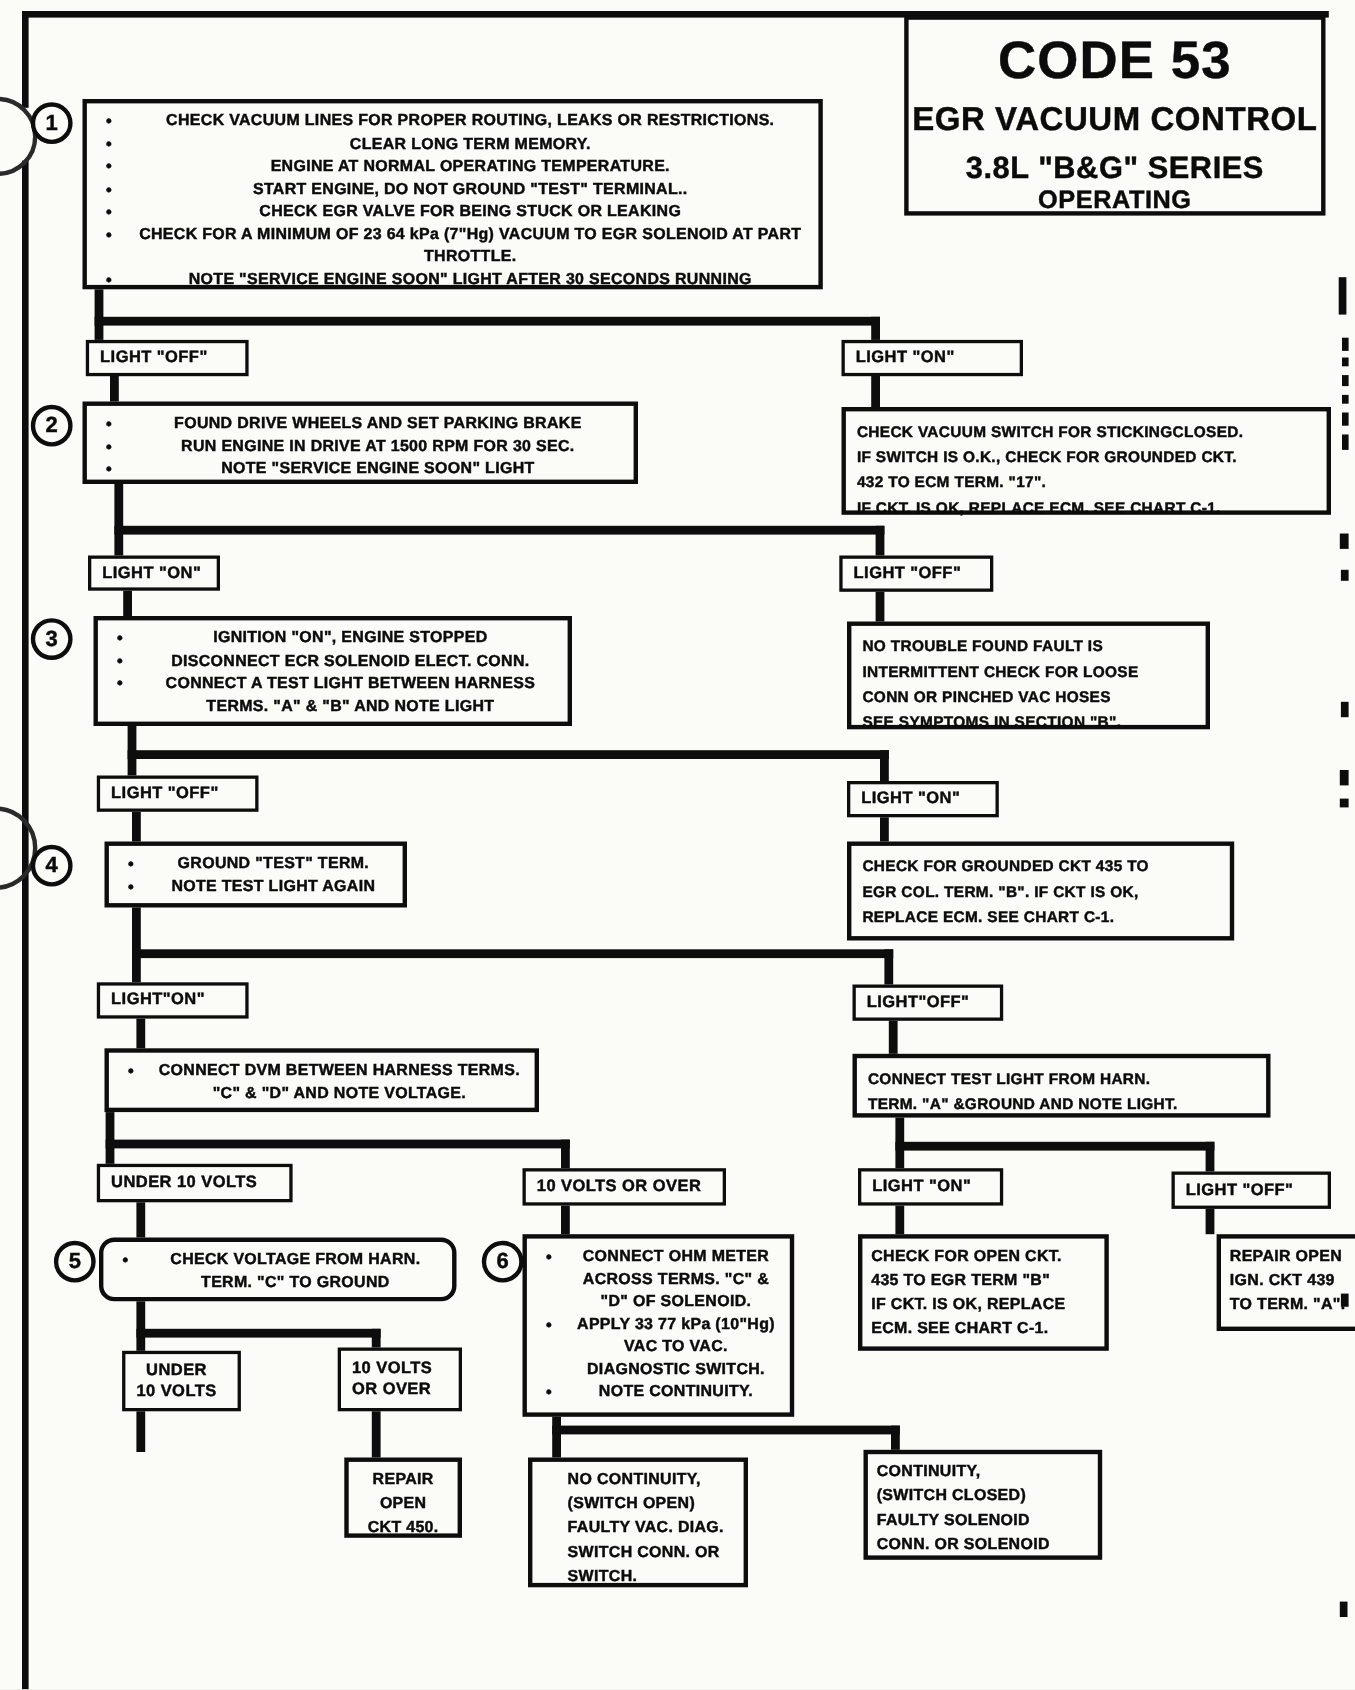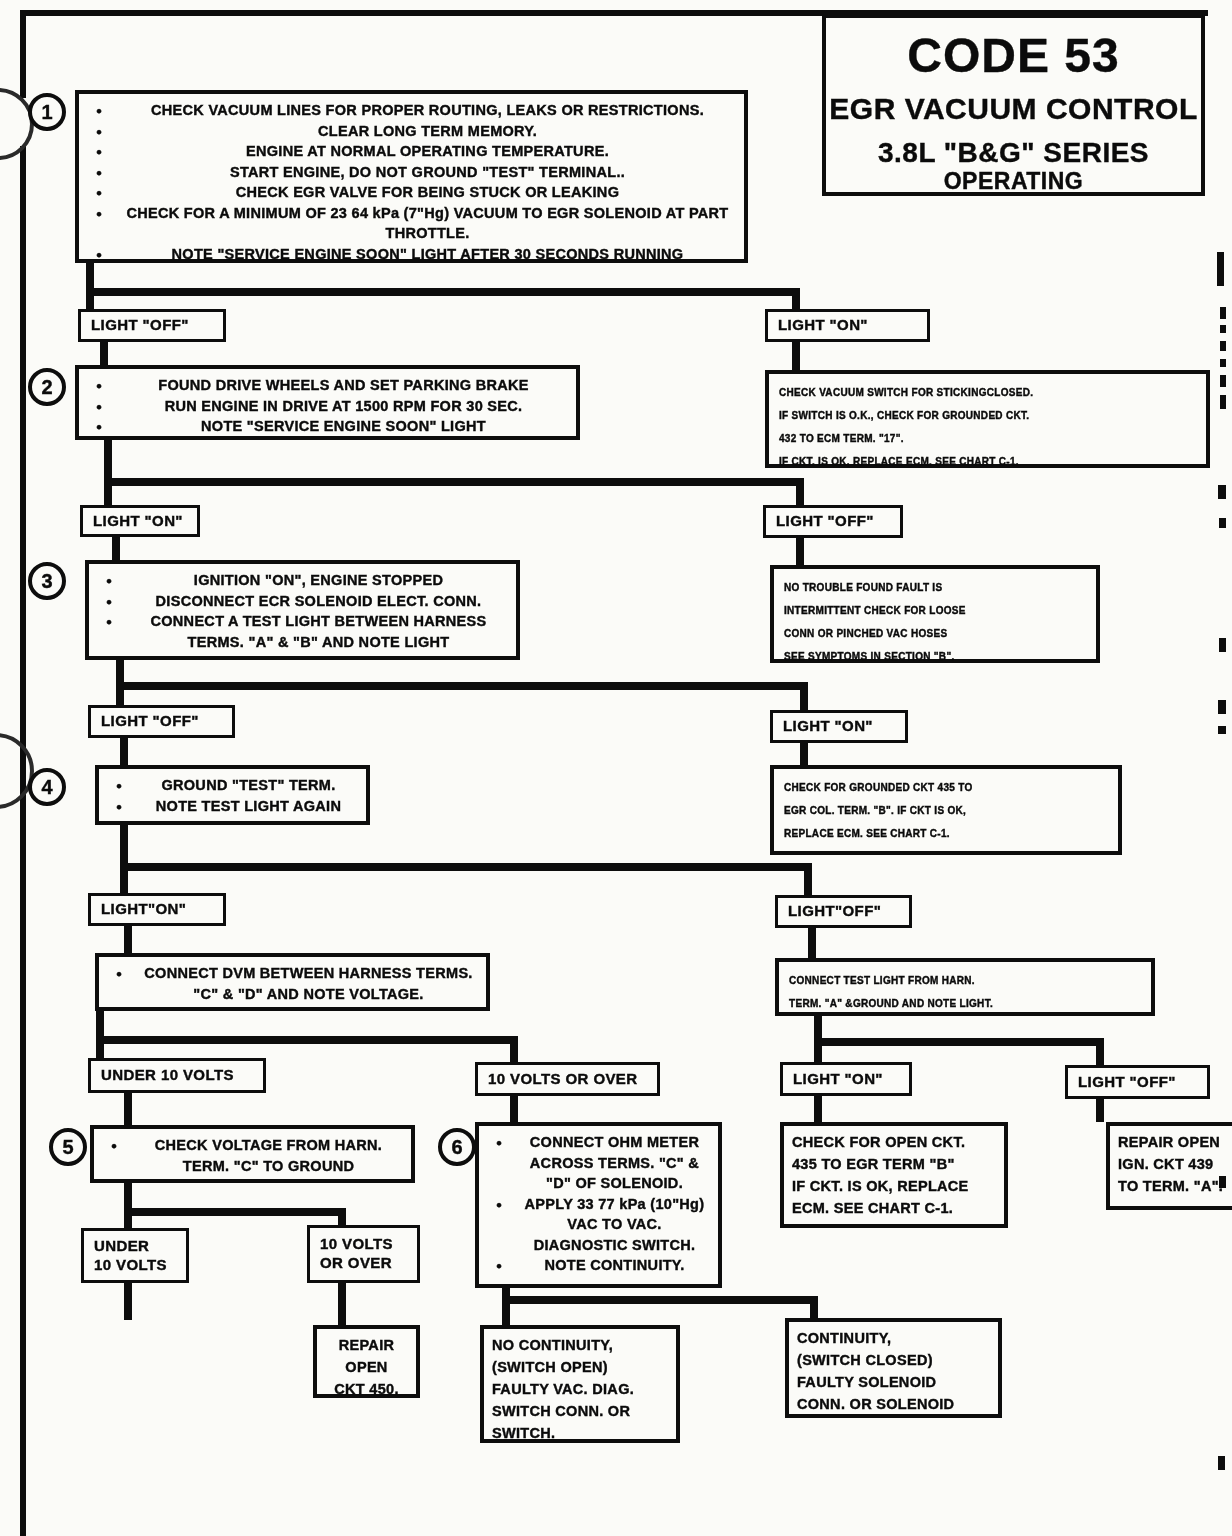--- a/index.html
+++ b/index.html
@@ -15,21 +15,21 @@
   .lbl  { position:absolute; border:3px solid #0d0d0d; box-sizing:border-box;
           display:flex; align-items:center; padding:2px 10px;
           font-size:15px; letter-spacing:0.4px; white-space:pre-line; line-height:1.25; }
   .circle-num { position:absolute; width:38px; height:38px; border:4px solid #0d0d0d;
           border-radius:50%; box-sizing:border-box; background:#fbfbf8;
           display:flex; align-items:center; justify-content:center; font-size:20px; }
   .bullets { list-style:none; margin:0; padding:6px 8px 4px 10px;text-align:center; }
   .bullets li { position:relative; padding-left:30px; font-size:14.5px;
           line-height:20.5px; letter-spacing:0.3px; }
   .bullets li::before { content:"●"; position:absolute; left:7px; top:1px; font-size:10px; }
-  .ml   { white-space:pre-line; font-size:10px; line-height:23px; letter-spacing:0.3px; padding:7px 10px; }
+  .ml   { white-space:pre-line; font-size:14px; line-height:23px; letter-spacing:0.3px; padding:7px 10px; }
   .ml.sm{ font-size:14.5px; line-height:22px; padding:5px 8px; }
   .ml.ctr{ text-align:center; }
   .title-box { text-align:center; padding-top:12px; }
   .t1 { font-size:48px; letter-spacing:1px; line-height:1.1; }
   .t2 { font-size:30px; letter-spacing:0.5px; line-height:1.3; margin-top:6px; }
   .t3 { font-size:28px; letter-spacing:0.5px; line-height:1.2; margin-top:8px; }
   .t4 { font-size:23px; letter-spacing:0.5px; line-height:1.1; }
   .hole { position:absolute; border:4px solid #2a2a2a; border-radius:50%; background:transparent; }
   .artifact { position:absolute; background:#0d0d0d; }
 </style>
@@ -169,21 +169,21 @@
   <div class="lbl" style="left:475px;top:1062px;width:185px;height:34px;">10 VOLTS OR OVER</div>
   <div class="lbl" style="left:780px;top:1062px;width:132px;height:34px;">LIGHT "ON"</div>
   <div class="lbl" style="left:1065px;top:1065px;width:145px;height:34px;">LIGHT "OFF"</div>
 
   <div class="line" style="left:124px;top:1093px;width:8px;height:32px;"></div>
   <div class="line" style="left:510px;top:1096px;width:8px;height:26px;"></div>
   <div class="line" style="left:814px;top:1096px;width:8px;height:26px;"></div>
   <div class="line" style="left:1096px;top:1099px;width:8px;height:23px;"></div>
 
   <div class="circle-num" style="left:49px;top:1128px;">5</div>
-  <div class="box" style="left:90px;top:1125px;width:325px;height:58px;">
+  <div class="box" style="left:90px;top:1125px;width:325px;height:58px;border-radius:14px;">
     <ul class="bullets">
         <li>CHECK VOLTAGE FROM HARN. TERM. "C" TO GROUND</li>
       </ul>
   </div>
   <div class="circle-num" style="left:438px;top:1128px;">6</div>
   <div class="box" style="left:475px;top:1122px;width:247px;height:166px;">
     <ul class="bullets">
         <li>CONNECT OHM METER ACROSS TERMS. "C" &amp; "D" OF SOLENOID.</li>
         <li>APPLY 33 77 kPa (10"Hg) VAC TO VAC. DIAGNOSTIC SWITCH.</li>
         <li>NOTE CONTINUITY.</li>
@@ -198,38 +198,38 @@
   <div class="box" style="left:1106px;top:1122px;width:142px;height:88px;">
     <div class="ml sm">REPAIR OPEN
 IGN. CKT  439
 TO TERM. "A".</div>
   </div>
 
   <div class="line" style="left:124px;top:1183px;width:8px;height:45px;"></div>
   <div class="line" style="left:124px;top:1208px;width:222px;height:8px;"></div>
   <div class="line" style="left:338px;top:1208px;width:8px;height:17px;"></div>
 
-  <div class="lbl" style="left:81px;top:1228px;width:108px;height:55px;">UNDER
+  <div class="lbl" style="left:111px;top:1228px;width:108px;height:55px;text-align:center;">UNDER
 10 VOLTS</div>
   <div class="lbl" style="left:307px;top:1225px;width:113px;height:58px;">10 VOLTS
 OR OVER</div>
 
   <div class="line" style="left:124px;top:1283px;width:8px;height:37px;"></div>
   <div class="line" style="left:338px;top:1283px;width:8px;height:42px;"></div>
 
   <div class="line" style="left:502px;top:1288px;width:8px;height:37px;"></div>
   <div class="line" style="left:502px;top:1296px;width:316px;height:8px;"></div>
   <div class="line" style="left:810px;top:1296px;width:8px;height:22px;"></div>
 
   <div class="box" style="left:313px;top:1325px;width:107px;height:73px;">
     <div class="ml sm ctr">REPAIR
 OPEN
 CKT 450.</div>
   </div>
-  <div class="box" style="left:480px;top:1325px;width:200px;height:118px;">
+  <div class="box" style="left:480px;top:1325px;width:200px;height:118px;padding-left:24px;">
     <div class="ml sm">NO CONTINUITY,
 (SWITCH OPEN)
 FAULTY VAC. DIAG.
 SWITCH CONN. OR
 SWITCH.</div>
   </div>
   <div class="box" style="left:785px;top:1318px;width:217px;height:100px;">
     <div class="ml sm">CONTINUITY,
 (SWITCH CLOSED)
 FAULTY SOLENOID

